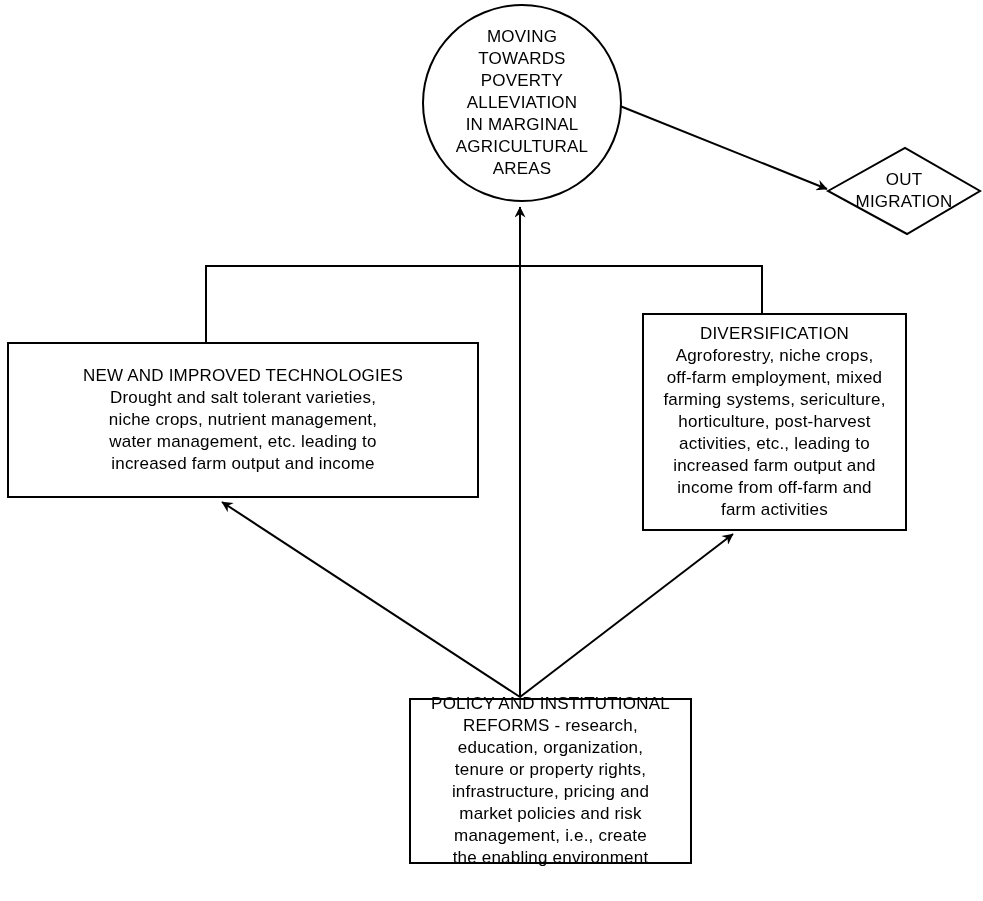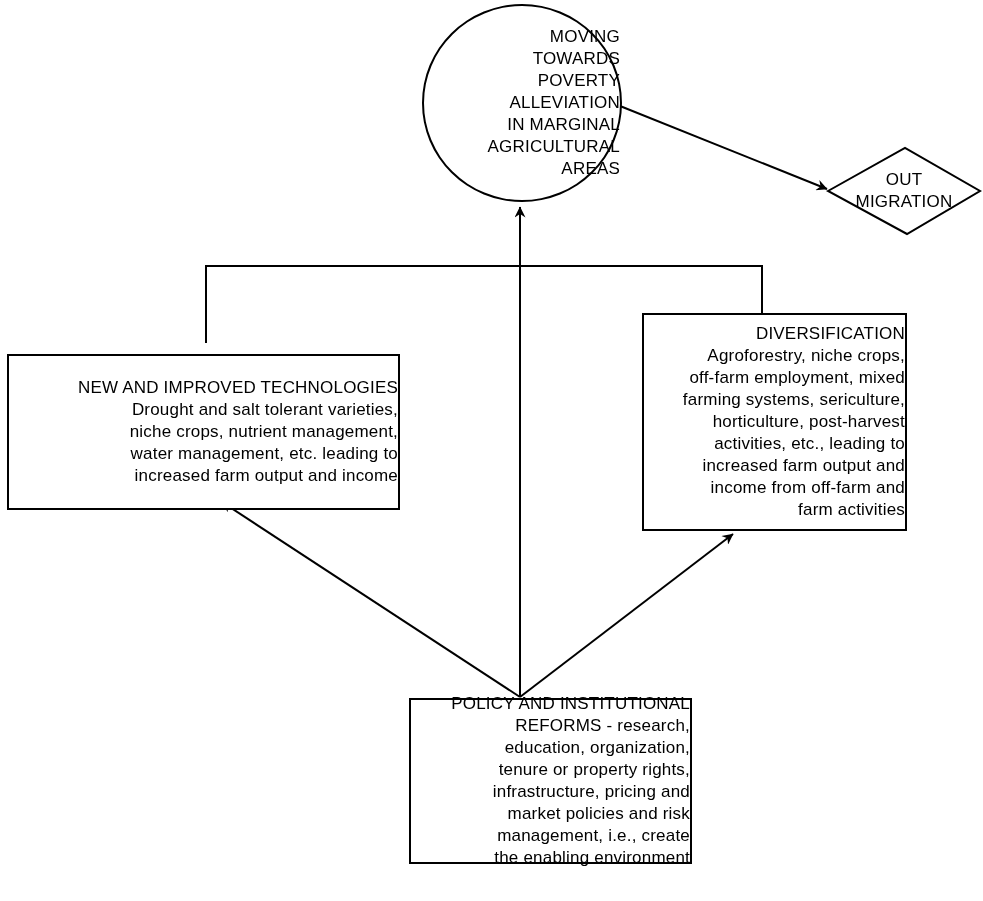--- a/index.html
+++ b/index.html
@@ -24,21 +24,21 @@
     height: 901px;
   }
   .node {
     position: absolute;
     box-sizing: border-box;
     border: 2px solid #000000;
     background: #ffffff;
     display: flex;
     align-items: center;
     justify-content: center;
-    text-align: right;
+    text-align: center;
   }
   .node--circle {
     border-radius: 50%;
   }
   .node-label {
     position: absolute;
     box-sizing: border-box;
     display: flex;
     align-items: center;
     justify-content: center;
@@ -94,21 +94,21 @@
 IN MARGINAL
 AGRICULTURAL
 AREAS</p>
   </div>
 
   <div class="node-label" style="left:828px; top:148px; width:152px; height:86px;">
     <p class="txt">OUT
 MIGRATION</p>
   </div>
 
-  <div class="node" style="left:7px; top:342px; width:393px; height:156px;margin-top:12px;">
+  <div class="node" style="left:7px; top:342px; width:472px; height:156px;">
     <p class="txt">NEW AND IMPROVED TECHNOLOGIES
 Drought and salt tolerant varieties,
 niche crops, nutrient management,
 water management, etc. leading to
 increased farm output and income</p>
   </div>
 
   <div class="node" style="left:618px; top:313px; width:265px; height:218px;margin-left:24px;">
     <p class="txt">DIVERSIFICATION
 Agroforestry, niche crops,

